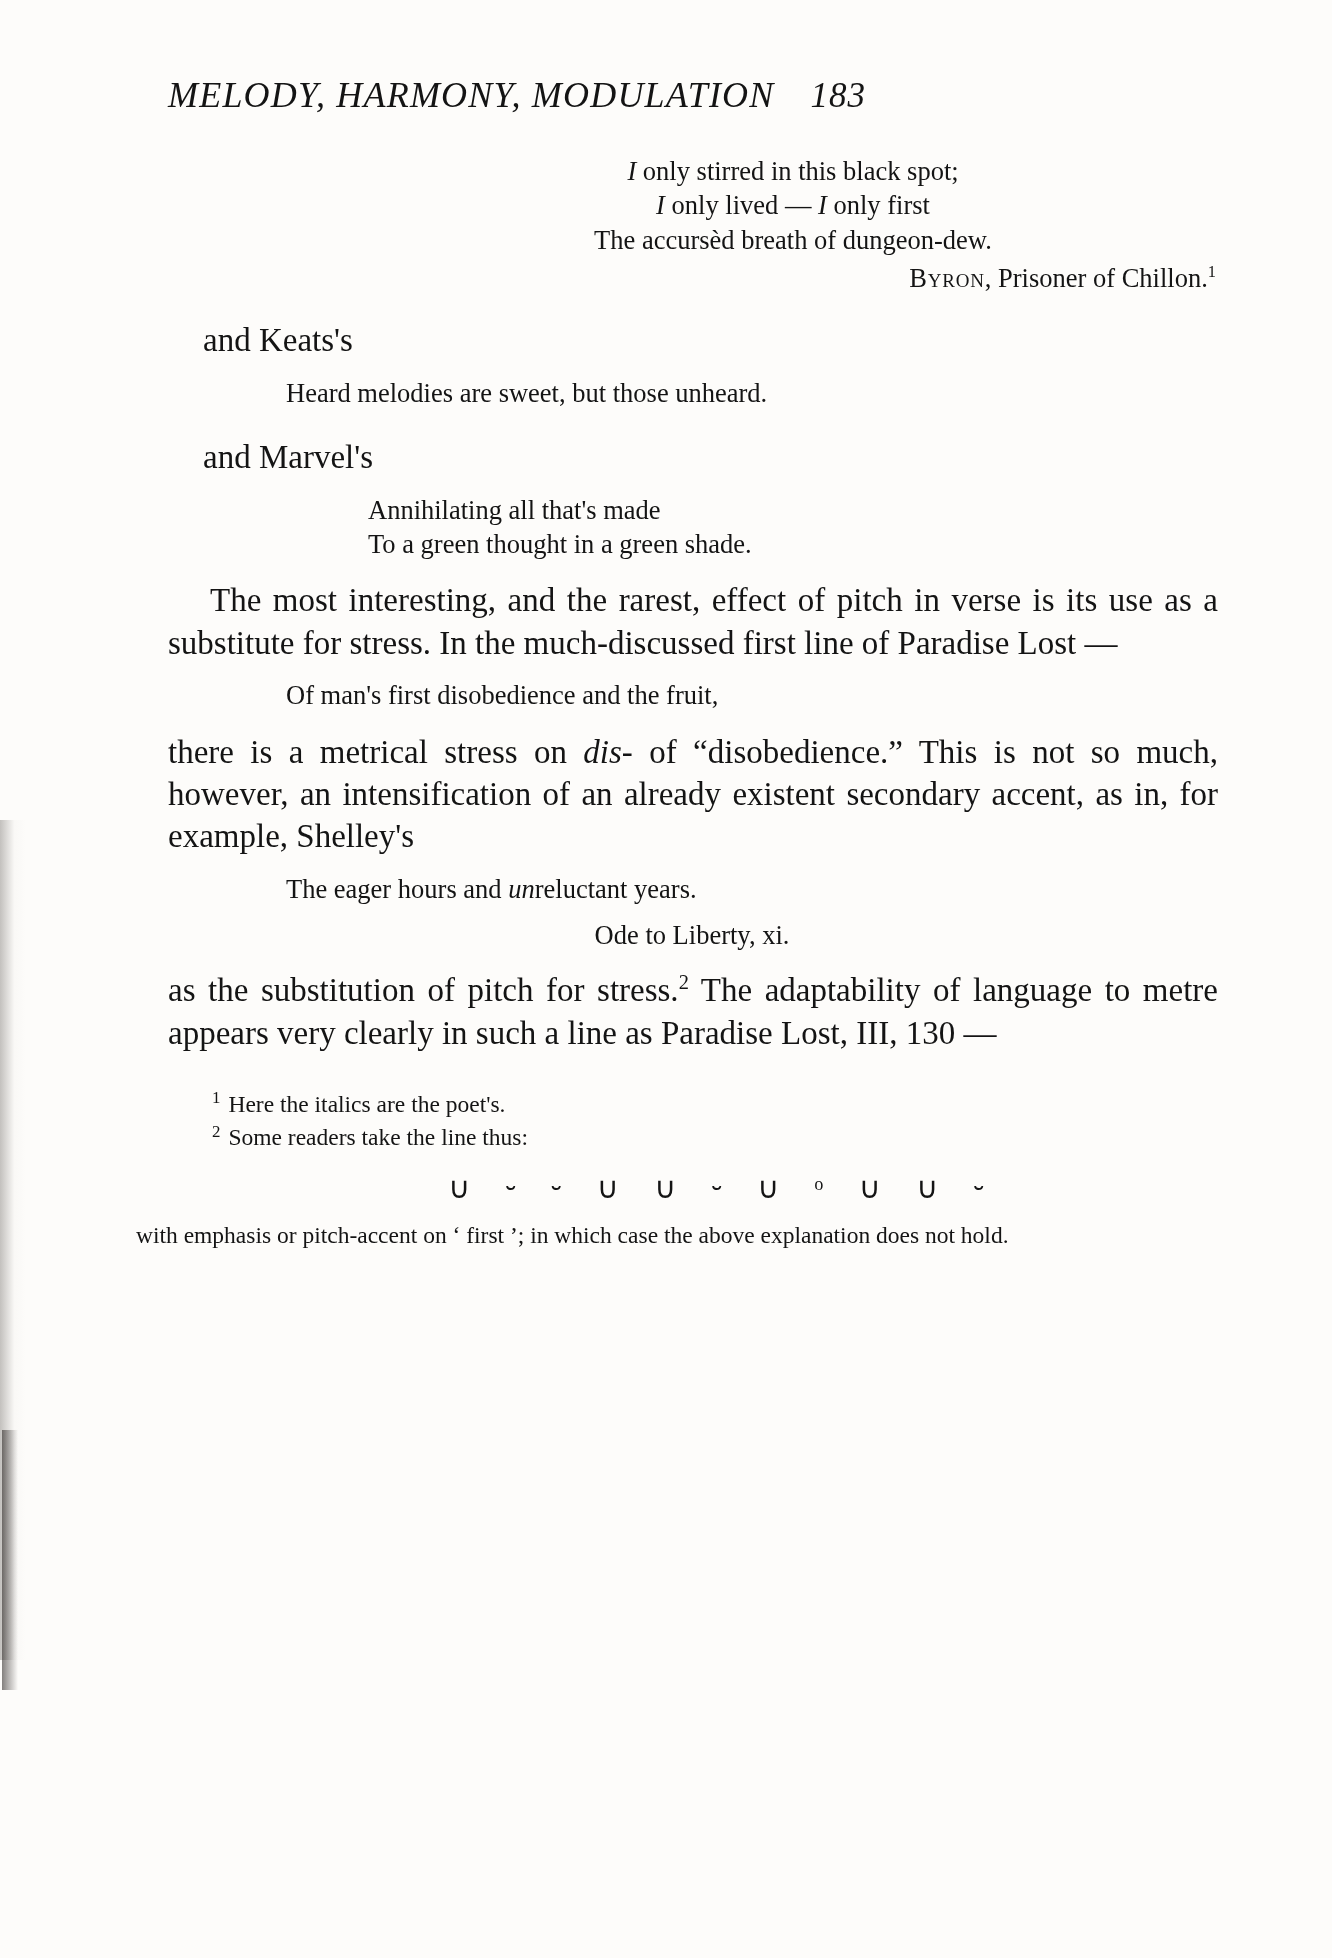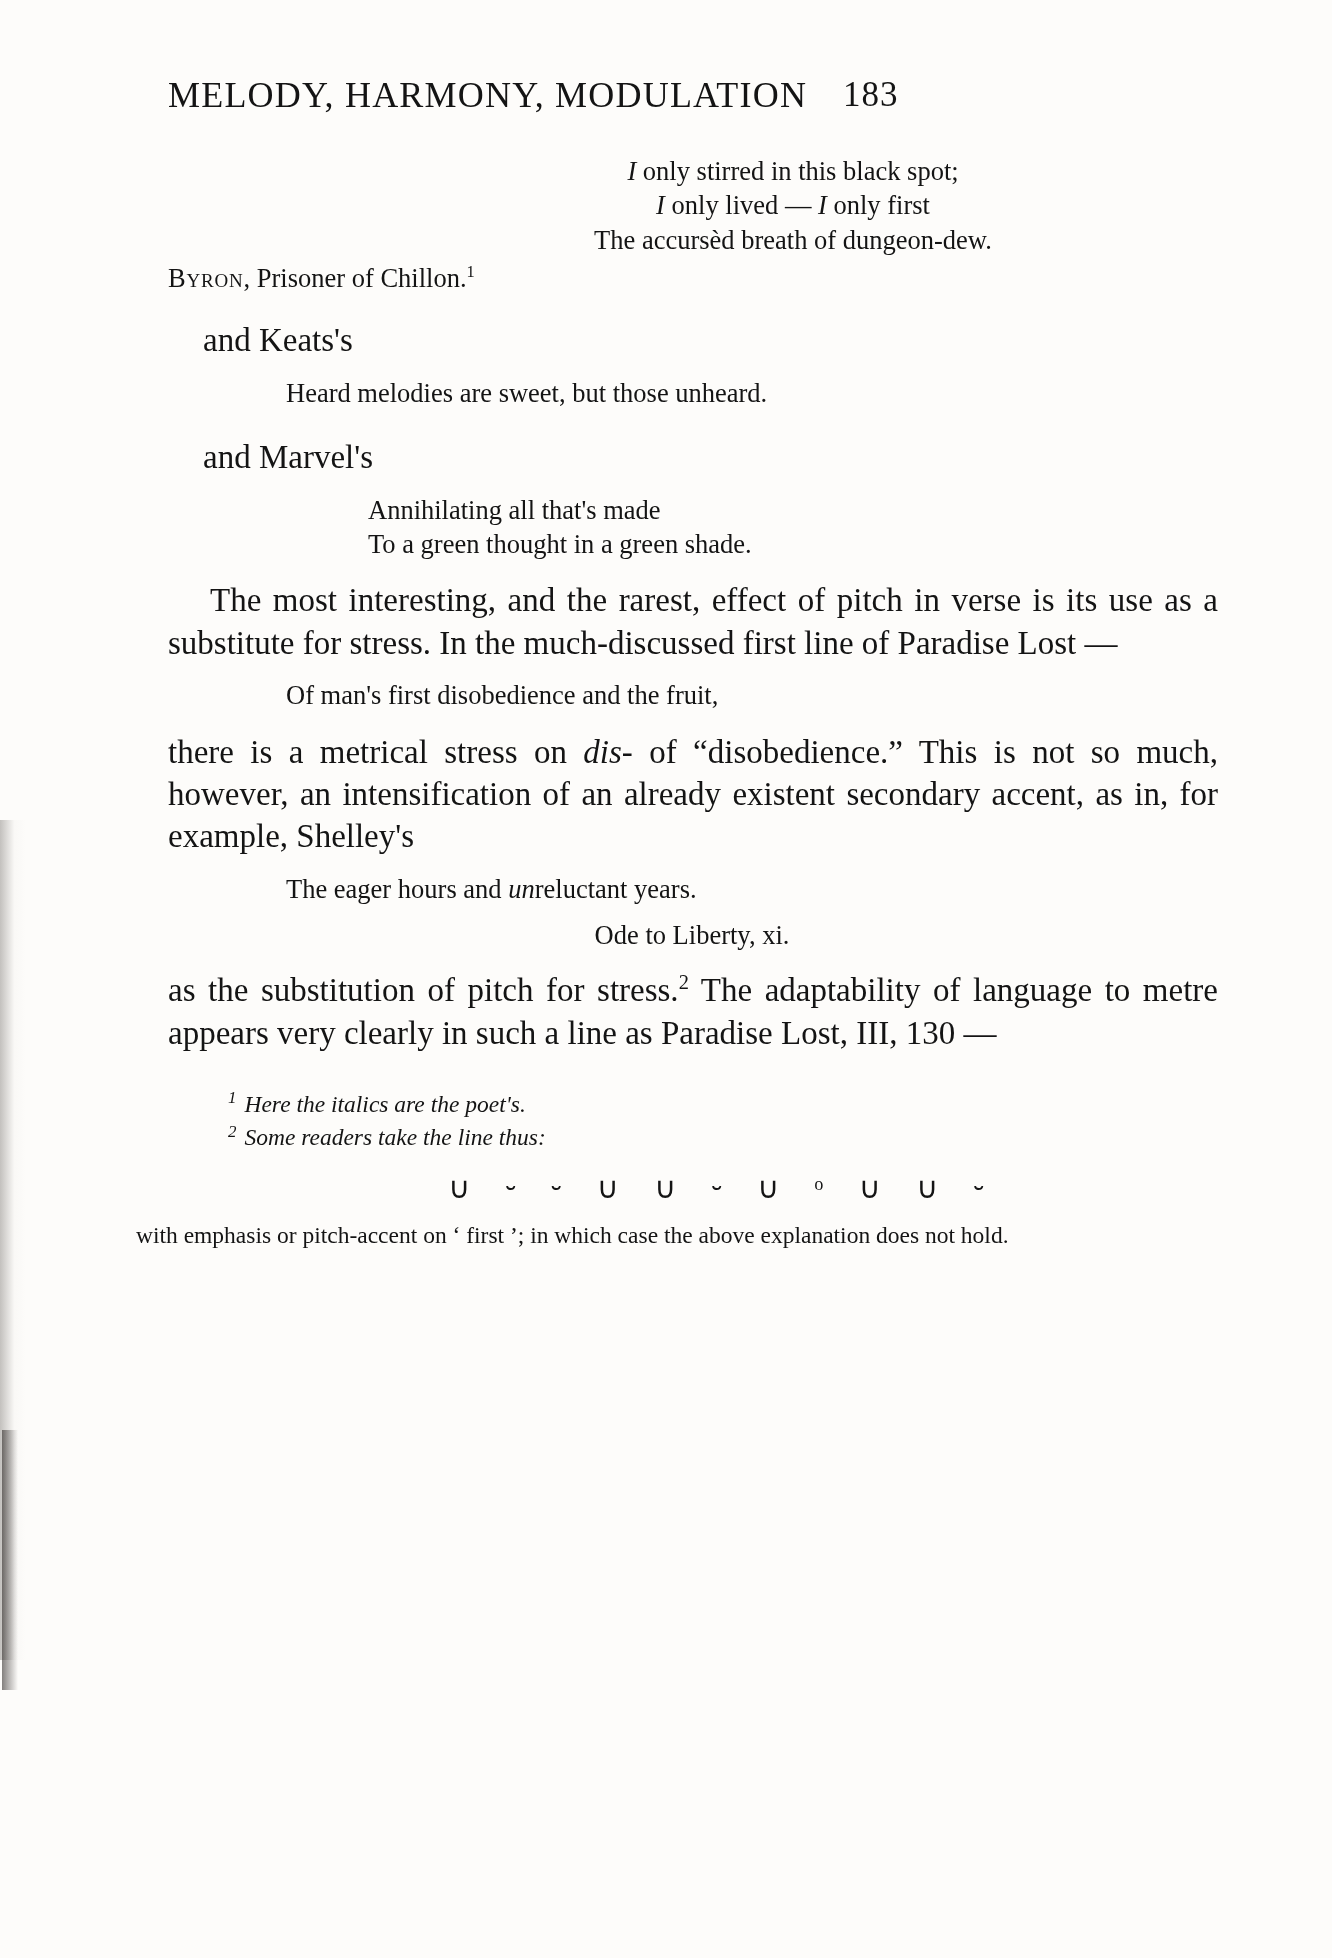--- a/index.html
+++ b/index.html
@@ -46,26 +46,27 @@
 
   .content {
     position: absolute;
     left: 168px;
     top: 74px;
     width: 1050px;
   }
 
   .runhead {
     display: flex;
-    align-items: center;
+    align-items: flex-end;
     justify-content: flex-start;
     font-size: 35px;
     letter-spacing: 0.5px;
     margin-bottom: 38px;
     white-space: nowrap;
+    font-style: italic;
   }
   .runhead .title {
     font-variant: small-caps;
     letter-spacing: 1.2px;
     font-size: 36px;
   }
   .runhead .pageno {
     margin-left: 36px;
     font-size: 35px;
     letter-spacing: 1px;
@@ -77,20 +78,21 @@
     margin-left: 200px;
     margin-top: 6px;
     margin-bottom: 6px;
     text-align: center;
   }
   .verse .ln { white-space: nowrap; }
   .verse i { font-style: italic; }
 
   .attrib {
     font-size: 26.5px;
+    text-align: right;
     margin-top: 2px;
     margin-right: 2px;
     font-family: Liberation Serif, serif;
   }
   .smallcaps { font-variant: small-caps; letter-spacing: 0.8px; }
   sup { font-size: 0.62em; vertical-align: super; line-height: 0; }
 
   .lead {
     font-size: 33px;
     line-height: 1.27;
@@ -126,23 +128,22 @@
     margin-bottom: 10px;
     margin-right: 2px;
   }
 
   .footnotes {
     margin-top: 34px;
     font-size: 23.5px;
     line-height: 1.42;
   }
   .fn {
-    margin-left: 60px;
+    margin-left: 44px;
     white-space: nowrap;
-    font-style: italic;
   }
   .fn sup { font-size: 0.72em; margin-right: 8px; }
   .scansion {
     text-align: center;
     font-size: 30px;
     letter-spacing: 14px;
     margin: 12px 0 10px 60px;
   }
   .fn-tail {
     font-size: 23.5px;

